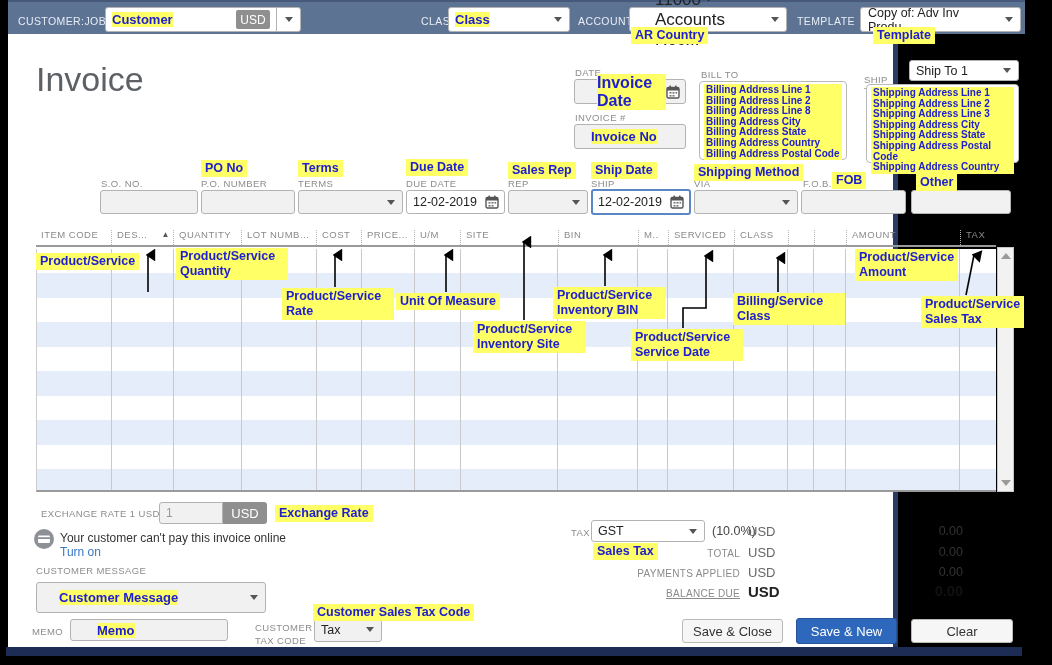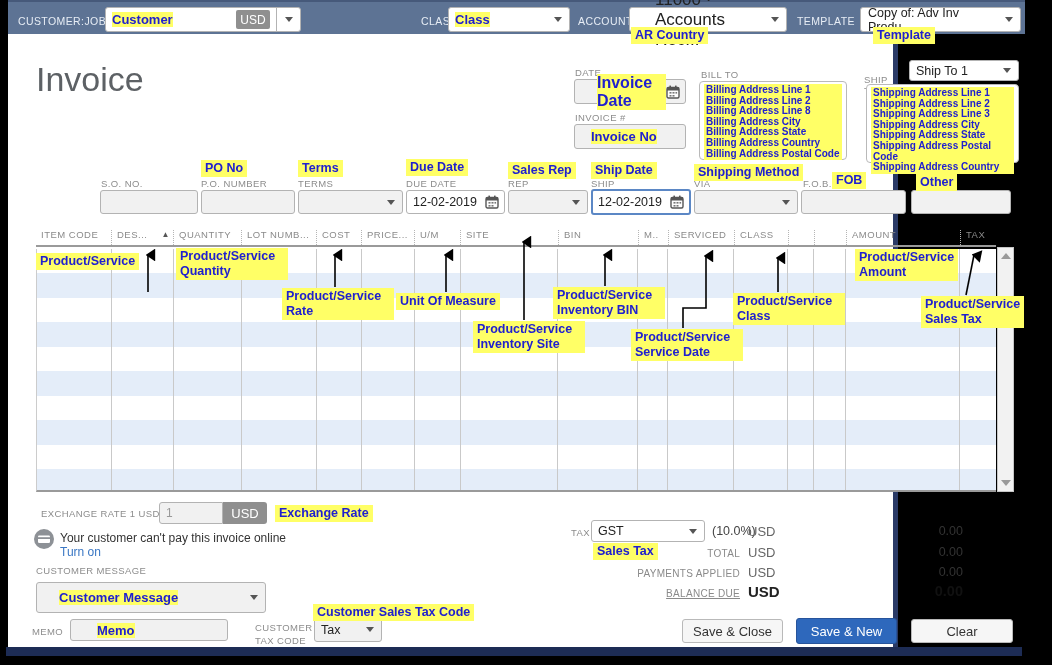--- a/index.html
+++ b/index.html
@@ -276,21 +276,21 @@
         </div>
   </div>
 
   <span class="ann" style="left:28px; top:253px;">Product/Service</span>
   <span class="ann" style="left:168px; top:248px; max-width:112px;">Product/Service Quantity</span>
   <span class="ann" style="left:274px; top:288px; max-width:112px;">Product/Service Rate</span>
   <span class="ann" style="left:388px; top:293px;">Unit Of Measure</span>
   <span class="ann" style="left:465px; top:321px; max-width:112px;">Product/Service Inventory Site</span>
   <span class="ann" style="left:545px; top:287px; max-width:112px;">Product/Service Inventory BIN</span>
   <span class="ann" style="left:623px; top:329px; max-width:112px;">Product/Service Service Date</span>
-  <span class="ann" style="left:725px; top:293px; max-width:112px;">Product/Service Class</span>
+  <span class="ann" style="left:725px; top:293px; max-width:112px;">Billing/Service Class</span>
   <span class="ann" style="left:847px; top:249px; max-width:112px;">Product/Service Amount</span>
   <span class="ann" style="left:913px; top:296px; max-width:112px;">Product/Service Sales Tax</span>
 
   <svg id="arrows">
     <defs>
       <marker id="ah" markerWidth="8" markerHeight="8" refX="4" refY="1.5" orient="auto-start-reverse">
         <polygon points="0,6 4,0 8,6" fill="#000"></polygon>
       </marker>
     </defs>
     <line x1="140" y1="292" x2="140" y2="255" stroke="#000" stroke-width="1.6" marker-end="url(#ah)"></line>

